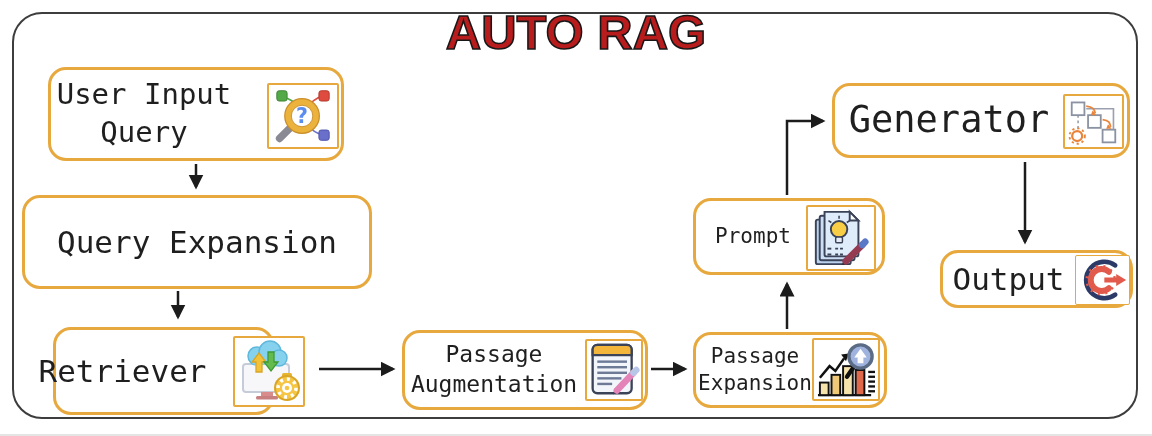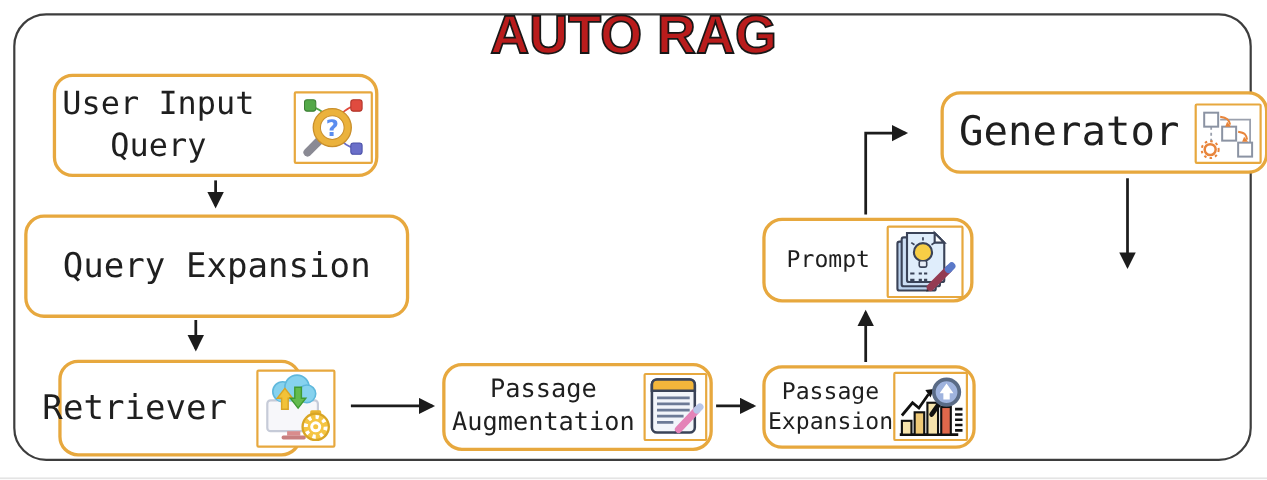--- a/index.html
+++ b/index.html
@@ -36,21 +36,21 @@
   #n-user .iconbox { left:216px; top:13px; width:72px; height:66px; }
   #n-qe   { left:22px;  top:195px; width:350px; height:94px; font-size:31px; }
   #n-ret  { left:53px;  top:327px; width:221px; height:88px; font-size:31px; padding-right:82px; }
   #n-ret .iconbox { left:177px; top:6px; width:72px; height:71px; }
   #n-pa   { left:402px; top:330px; width:246px; height:80px; font-size:23px; padding-right:62px; }
   #n-pa .iconbox { left:180px; top:6px; width:58px; height:62px; }
   #n-pr   { left:693px; top:332px; width:194px; height:76px; font-size:21px; padding-right:70px; }
   #n-pr .iconbox { left:116px; top:3px; width:68px; height:63px; }
   #n-pc   { left:693px; top:198px; width:192px; height:77px; font-size:21px; padding-right:72px; }
   #n-pc .iconbox { left:110px; top:4px; width:70px; height:66px; }
-  #n-gen  { left:832px; top:83px;  width:298px; height:75px; font-size:37px; padding-right:64px;margin-left:23px; }
+  #n-gen  { left:832px; top:83px;  width:298px; height:75px; font-size:37px; padding-right:64px; }
   #n-gen .iconbox { left:228px; top:8px; width:61px; height:55px; }
   #n-out  { left:940px; top:250px; width:193px; height:58px; font-size:31px; padding-right:56px; }
   #n-out .iconbox { left:132px; top:2px; width:55px; height:50px; border-width:1.5px; }
 
   .arrows { position:absolute; left:0; top:0; width:1152px; height:436px; pointer-events:none; }
 </style>
 </head>
 <body>
 
 <div class="canvas">
@@ -210,20 +210,34 @@
         <path d="M22 10 C29 11 31 13 32 18" stroke="#e8853b" stroke-width="2" fill="none"></path>
         <path d="M29 15 l4 5 -6 0 z" fill="#e8853b"></path>
         <path d="M40 25 C47 26 48 28 49 33" stroke="#e8853b" stroke-width="2" fill="none"></path>
         <path d="M46 30 l4 5 -6 0 z" fill="#e8853b"></path>
         <circle cx="12" cy="43" r="5.5" fill="none" stroke="#e8853b" stroke-width="2.5"></circle>
         <circle cx="12" cy="43" r="8.5" fill="none" stroke="#e8853b" stroke-width="2" stroke-dasharray="2.5 3.2"></circle>
       </svg>
     </div>
   </div>
 
+  <div class="node" id="n-out">
+    <div class="label">
+      <div>Output</div>
+    </div>
+    <div class="iconbox">
+      <svg width="51" height="46" viewBox="0 0 56 50">
+        <path d="M42 9 A20 20 0 1 0 42 41" stroke="#2b3a67" stroke-width="5" fill="none" stroke-linecap="round"></path>
+        <path d="M35 16 A12 12 0 1 0 35 34" stroke="#e25a4c" stroke-width="6.5" fill="none" stroke-linecap="round"></path>
+        <circle cx="26" cy="25" r="15.5" fill="none" stroke="#e25a4c" stroke-width="2.6" stroke-dasharray="2.2 6.2"></circle>
+        <line x1="30" y1="25" x2="45" y2="25" stroke="#e25a4c" stroke-width="5.5"></line>
+        <path d="M43 18.5 L54 25 L43 31.5 z" fill="#e25a4c"></path>
+      </svg>
+    </div>
+  </div>
 
   <svg class="arrows" viewBox="0 0 1152 436">
     <defs>
       <marker id="ah" markerWidth="7" markerHeight="7" refX="5" refY="3" orient="auto" markerUnits="strokeWidth">
         <path d="M0,0 L6,3 L0,6 Z" fill="#1c1c1c"></path>
       </marker>
     </defs>
     <g stroke="#1c1c1c" stroke-width="2.5" fill="none">
       <path d="M196 164 V 187" marker-end="url(#ah)"></path>
       <path d="M178 291 V 317" marker-end="url(#ah)"></path>

